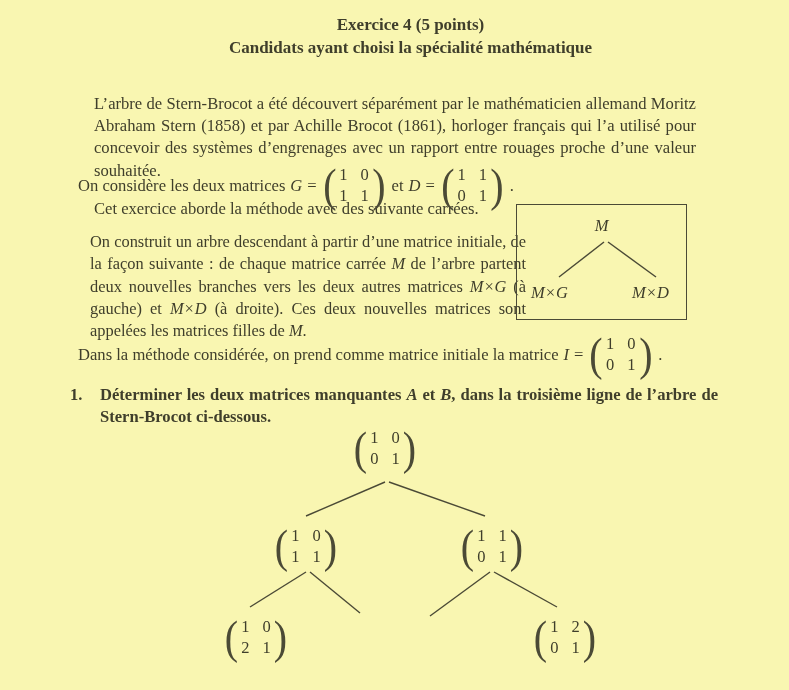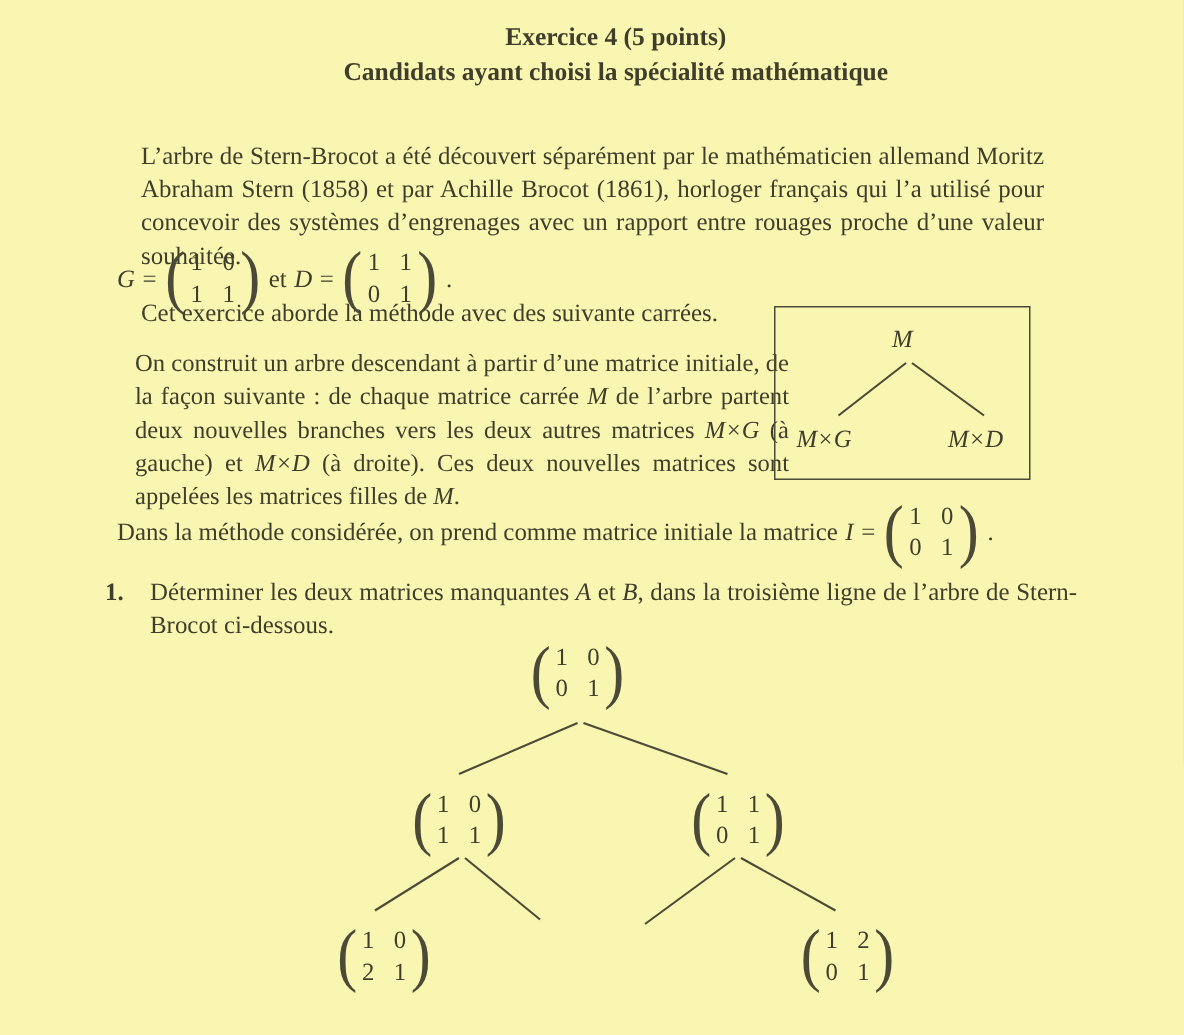--- a/index.html
+++ b/index.html
@@ -39,21 +39,21 @@
   .mbox svg{position:absolute;left:0;top:0;}
   .initial{
     position:absolute;top:334px;left:78px;
     display:flex;align-items:center;gap:5px;font-size:16.6px;justify-content:center;
   }
   .question{
     position:absolute;top:384px;left:70px;width:648px;
     display:flex;font-size:16.6px;line-height:22.3px;
   }
   .qnum{font-weight:bold;width:30px;flex:0 0 30px;}
-  .qtext{flex:1;text-align:justify;}
+  .qtext{flex:1;text-align:justify;font-weight:bold;}
   
   .mx{display:inline-flex;align-items:center;}
   .par{
     font-size:47px;font-weight:400;line-height:0.86;
     transform:scaleX(.85);color:#4b4a36;
   }
   .mcells{
     display:grid;grid-template-columns:auto auto;
     column-gap:13px;row-gap:0;padding:0 2px;
     font-size:16.5px;line-height:20.5px;text-align:center;
@@ -78,20 +78,21 @@
     <div>Exercice 4 (5 points)</div>
     <div>Candidats ayant choisi la spécialité mathématique</div>
   </div>
 
   <div class="intro">
     <p>L’arbre de Stern-Brocot a été découvert séparément par le mathématicien allemand Moritz Abraham Stern (1858) et par Achille Brocot (1861), horloger français qui l’a utilisé pour concevoir des systèmes d’engrenages avec un rapport entre rouages proche d’une valeur souhaitée.</p>
     <p>Cet exercice aborde la méthode avec des suivante carrées.</p>
   </div>
 
   <div class="consider">
+    <span>On considère les deux matrices</span>
     <span class="it">G</span>
     <span>=</span>
     <span class="mx">
       <span class="par">(</span>
       <span class="mcells">
         <span>1</span>
         <span>0</span>
         <span>1</span>
         <span>1</span>
       </span>

